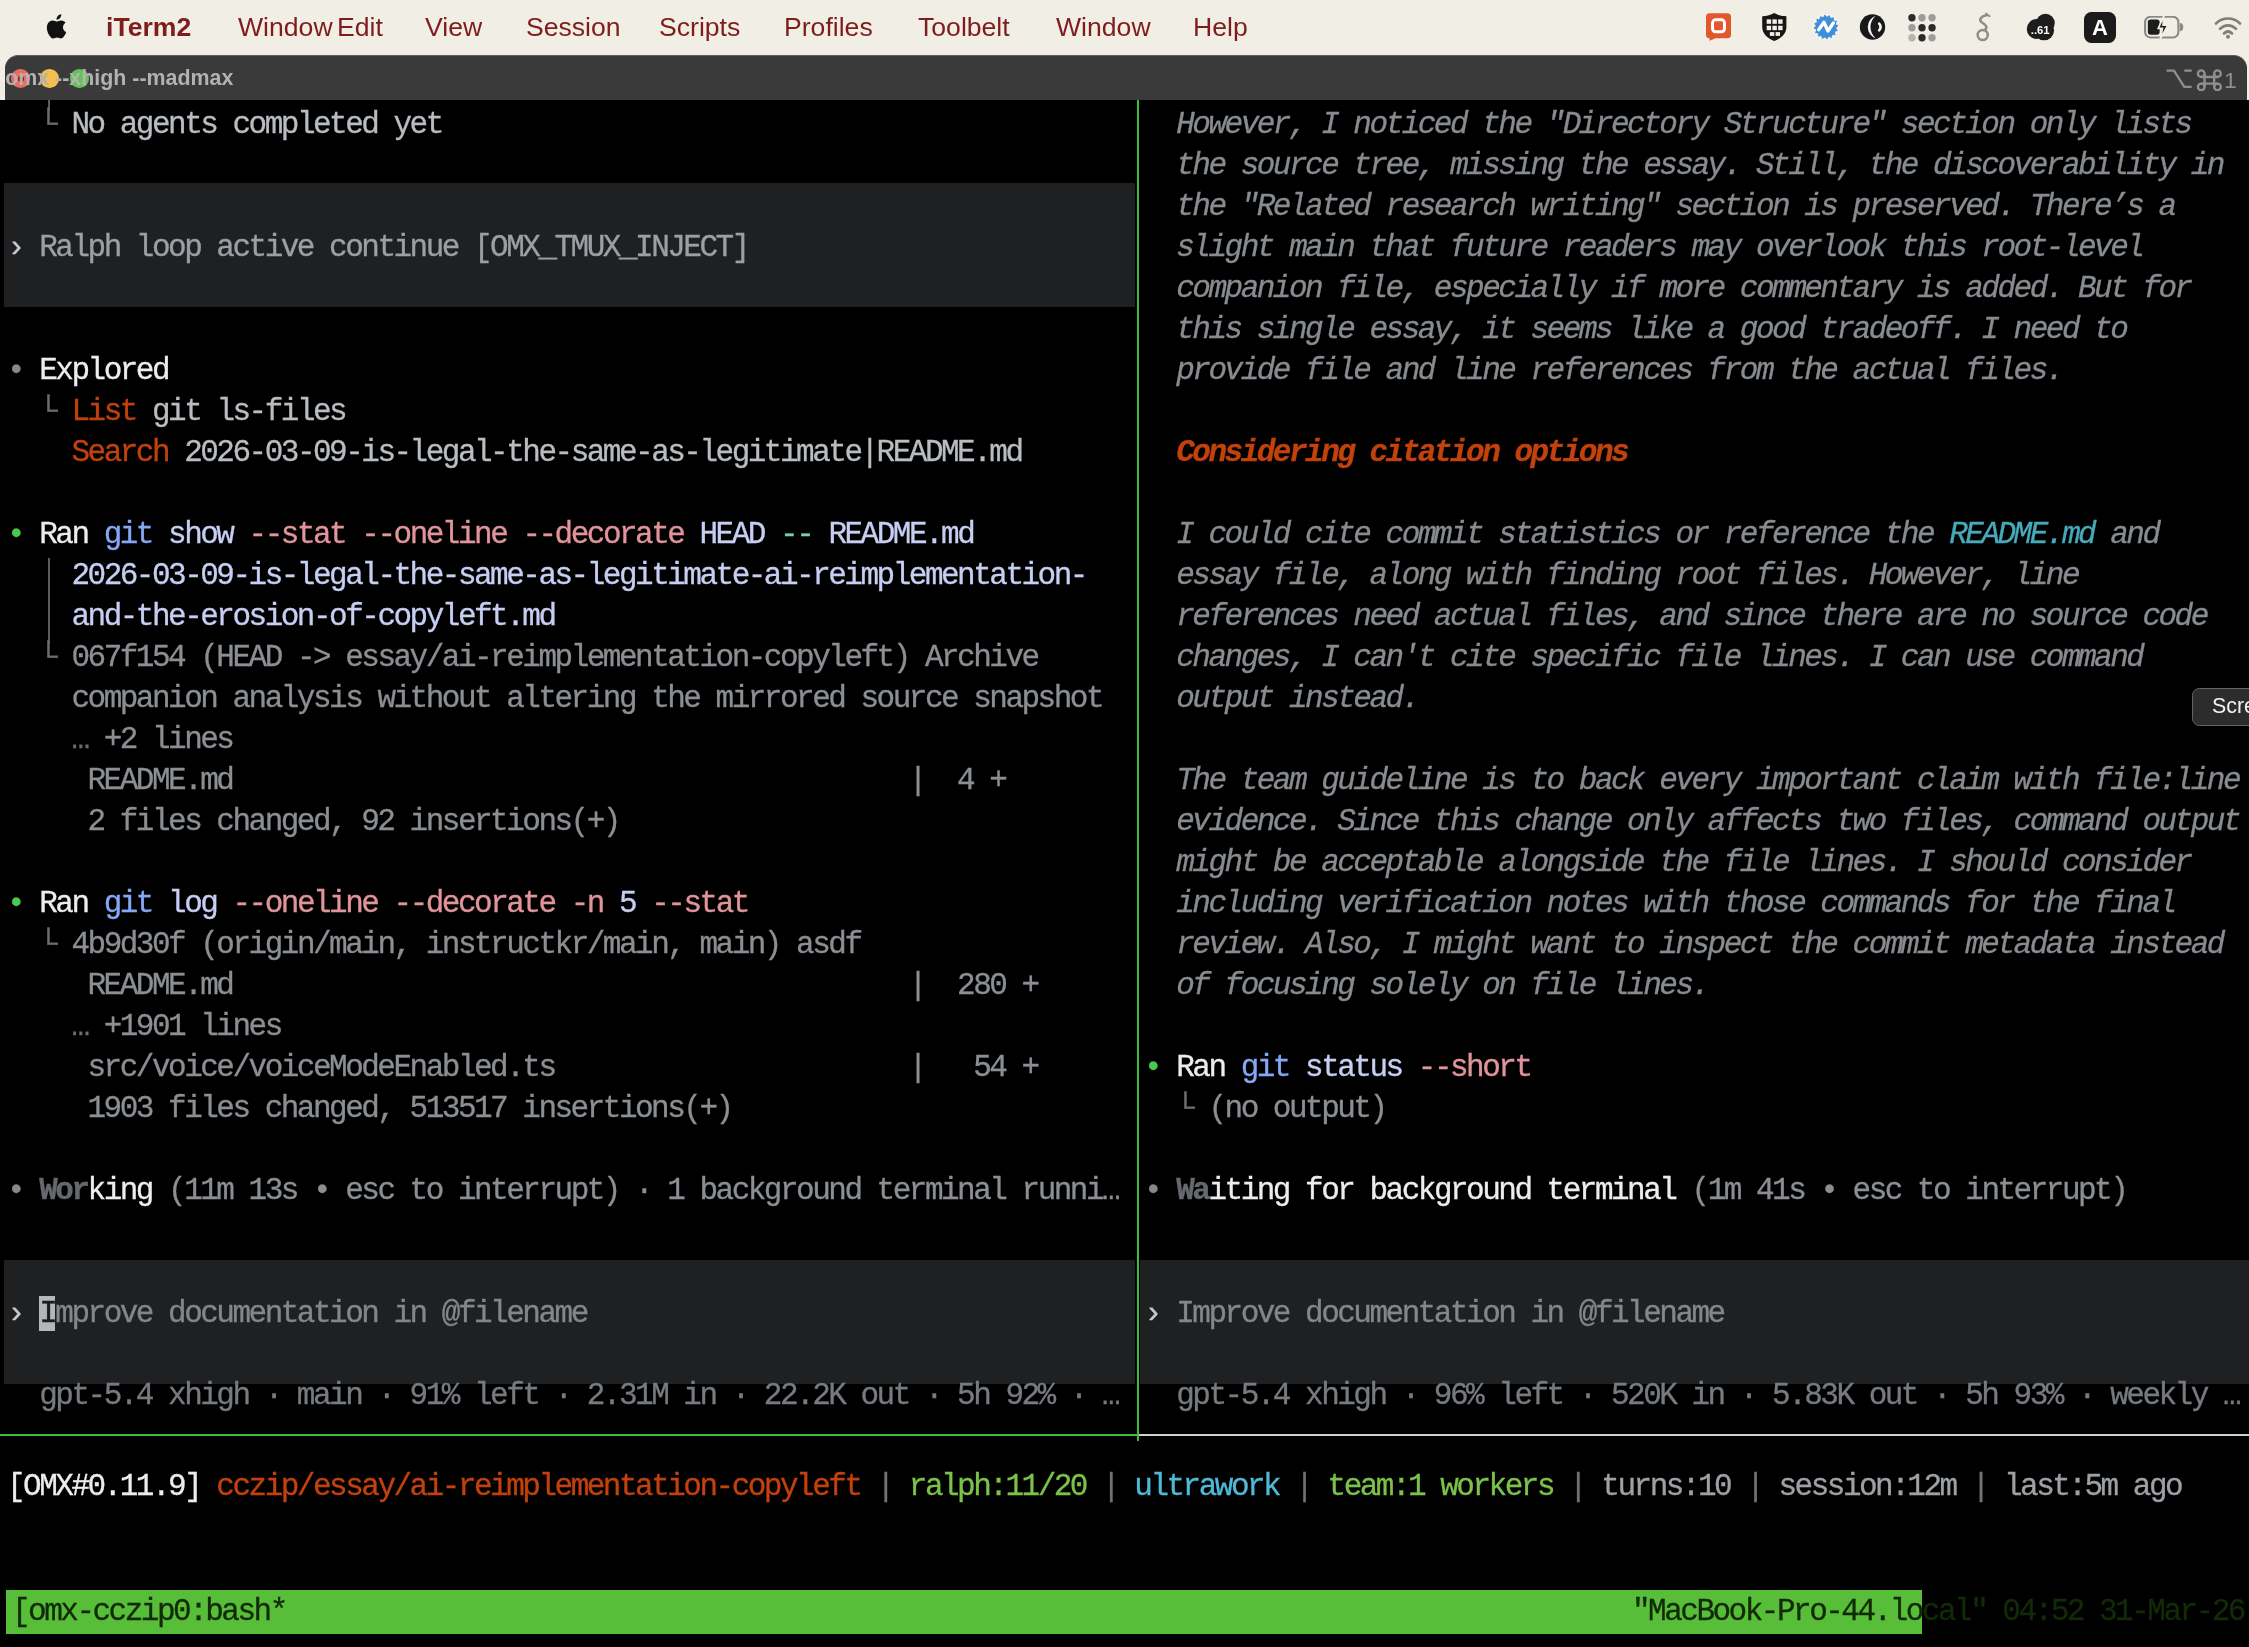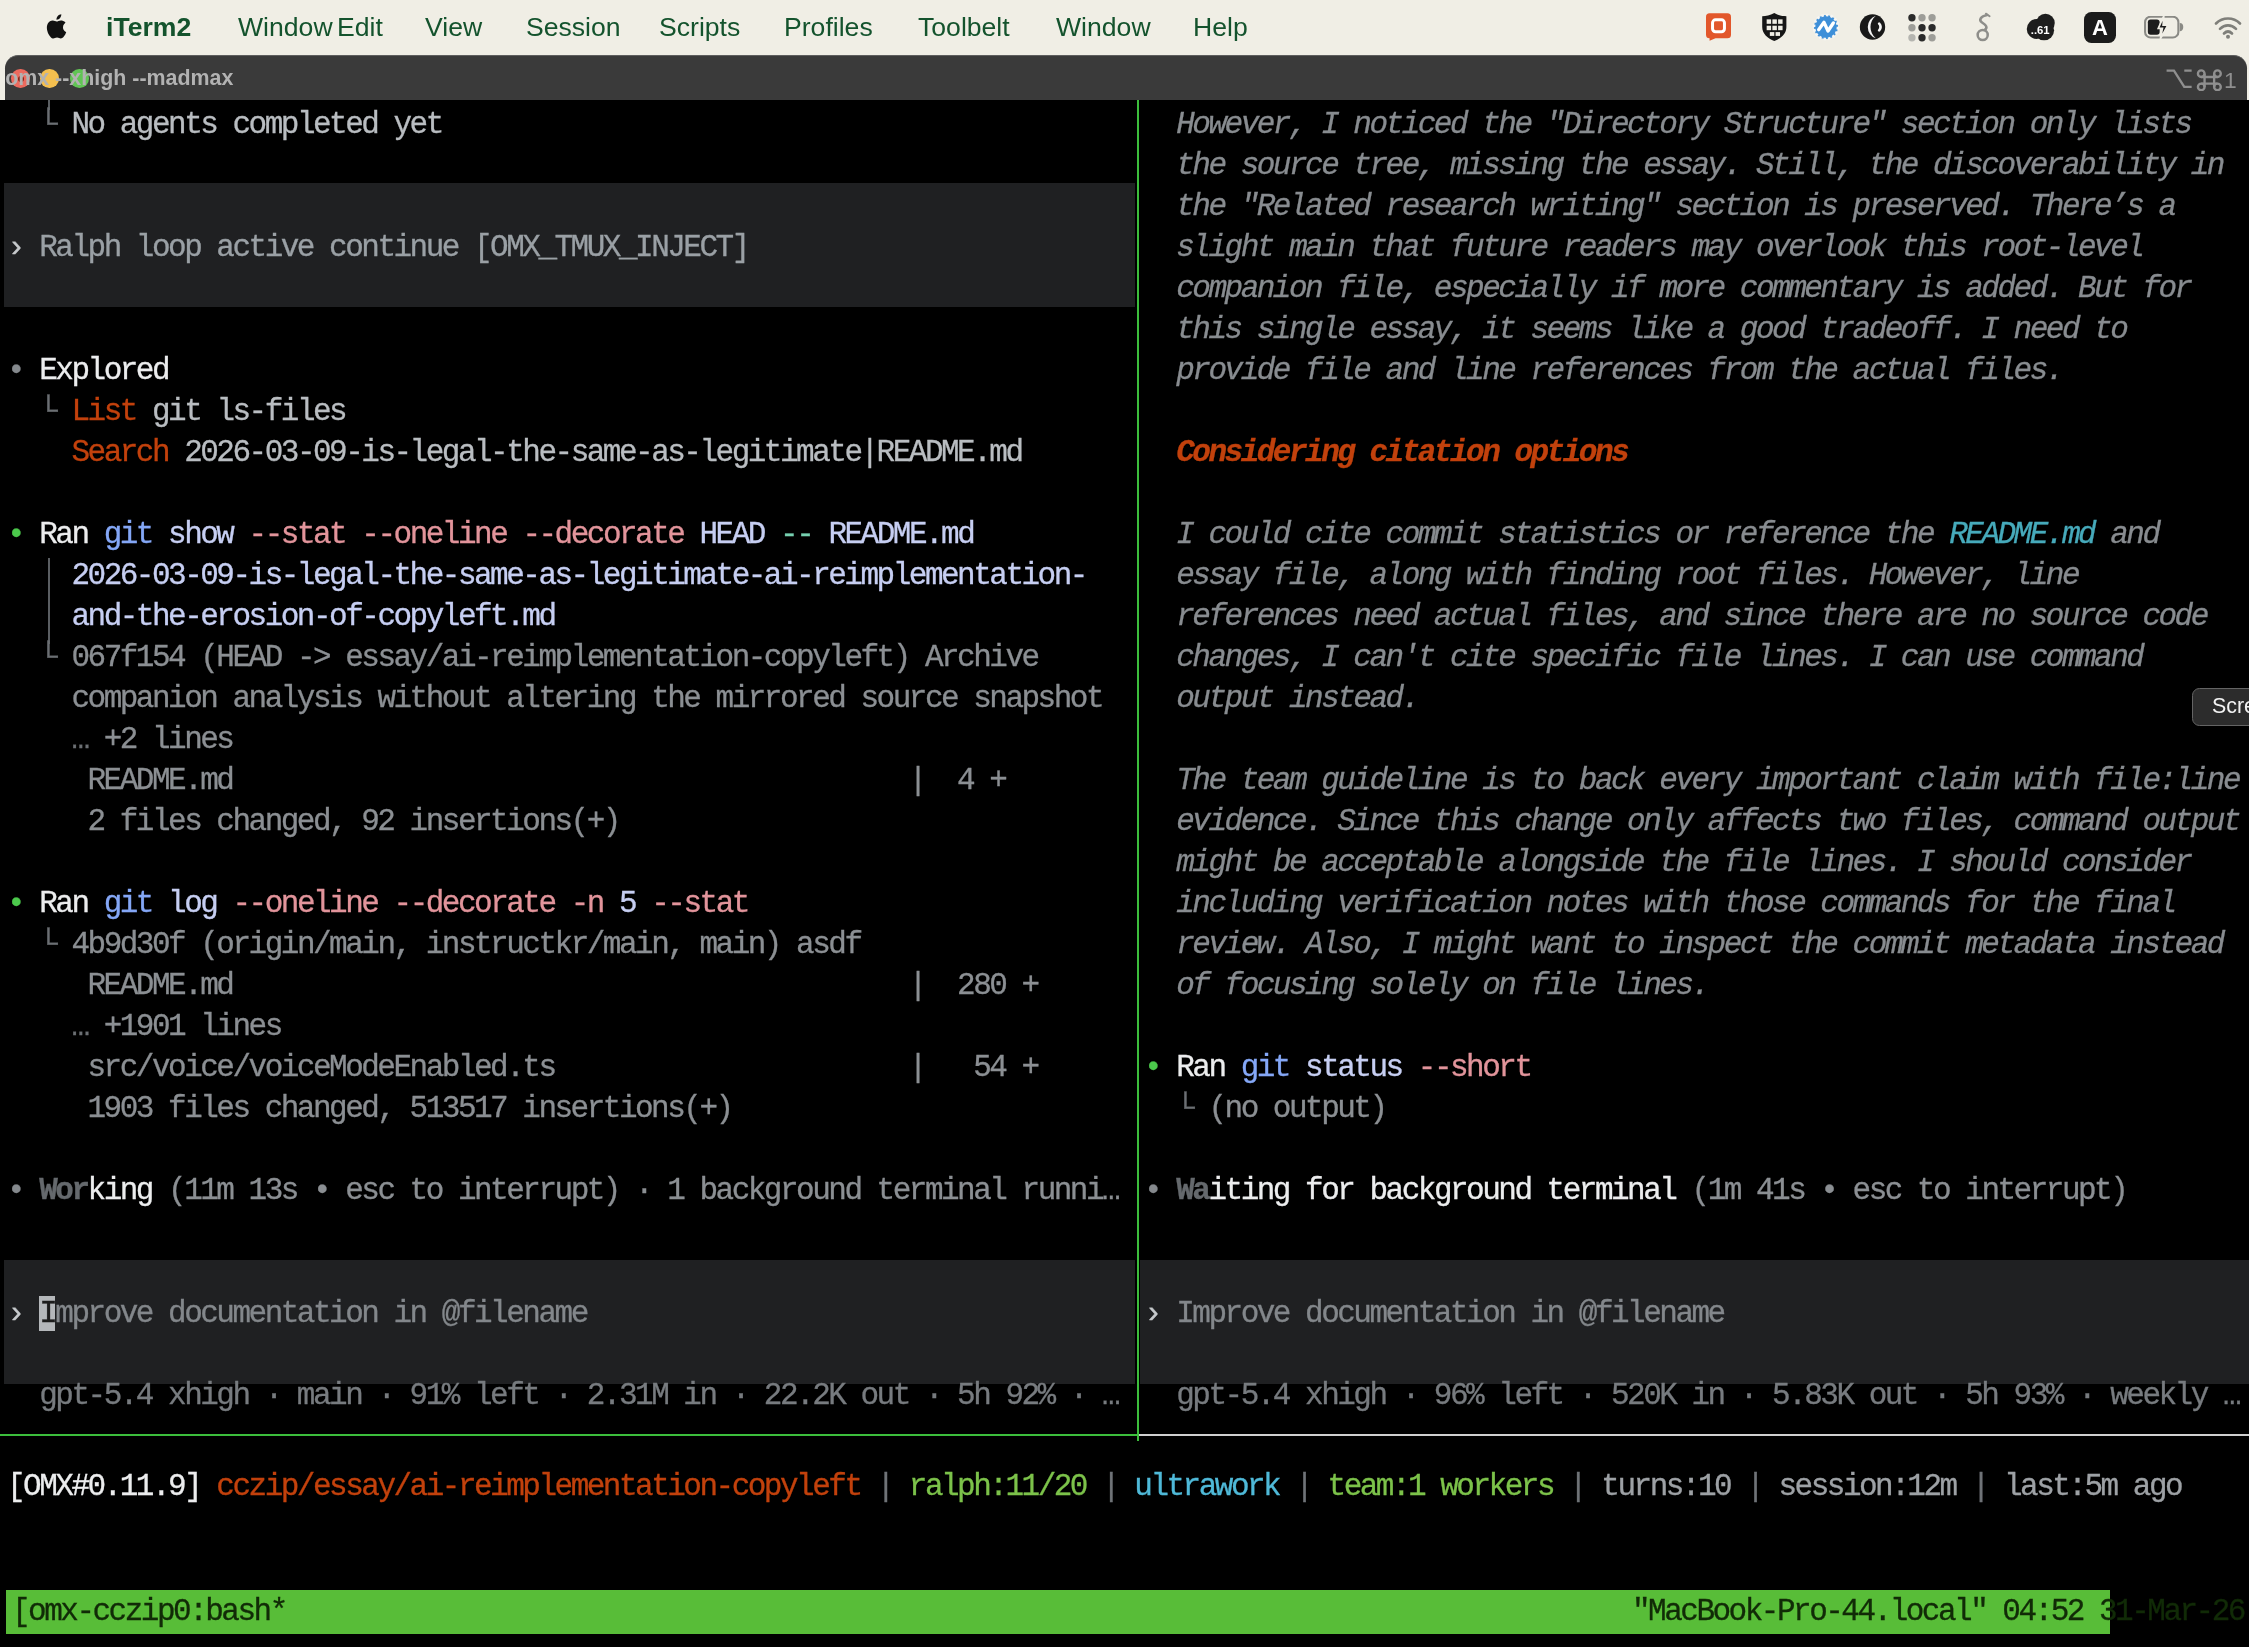--- a/index.html
+++ b/index.html
@@ -1,16 +1,16 @@
 <!DOCTYPE html>
 <html style="font-size:11.8px"><head><meta charset="utf-8"><style>
 *{margin:0;padding:0;box-sizing:border-box}
 html,body{width:2250px;height:1648px;background:#000;overflow:hidden}
 #menubar{position:absolute;left:0;top:0;width:2250px;height:55px;background:#f0eee5}
-.mi{position:absolute;top:0;height:62px;line-height:55px;font-family:"Liberation Sans",sans-serif;font-size:26.6px;color:#14532d;white-space:nowrap}
+.mi{position:absolute;top:0;height:62px;line-height:55px;font-family:"Liberation Sans",sans-serif;font-size:26.6px;color:#7f1d1d;white-space:nowrap}
 #tbbg{position:absolute;left:0;top:55px;width:2250px;height:46px;background:#f0eee5}
 #titlebar{position:absolute;left:5.2px;top:55px;width:2242px;height:45px;background:#3a3a3a;border-radius:13.3px 13.3px 0 0;border-top:1.5px solid #5e5e5e}
 .tl{position:absolute;top:13.3px;width:18.5px;height:18.5px;border-radius:50%}
 #title{position:absolute;left:0;top:0;width:100%;height:45px;line-height:45px;text-align:left;font-family:"Liberation Sans",sans-serif;font-weight:bold;font-size:21.4px;color:#b2b2b2}
 #content{position:absolute;left:0;top:100px;width:2250px;height:1547px;background:#000}
 pre{font-family:"Liberation Mono",monospace;font-size:31px;line-height:41px;letter-spacing:-2.5px;white-space:pre;position:absolute;color:#b9bdc1;will-change:transform;-webkit-text-stroke:0.3px currentColor}
 .box{position:absolute;background:#1f2022}
 .g{color:#8b8f93}
 .g2{color:#777b7f}
 .s2{color:#6b6f73}
@@ -32,21 +32,21 @@
 .cur{background:#b4b7ba;color:#1c1c1c}
 .sep{color:#6f7377}
 .inj{color:#9aa0a5}
 .og{color:#7cc24a}
 .ou{color:#4fb9d8}
 .ov{color:#9da1a5}
 #vdiv{position:absolute;left:1137px;top:0;width:2.2px;height:1334px;background:#3cbe3c}
 #hbl{position:absolute;left:0;top:1334px;width:1137px;height:1.5px;background:#3cbe3c}
 #hbr{position:absolute;left:1137px;top:1334px;width:1113px;height:1.5px;background:#cfcfcf}
 #tick{position:absolute;left:1137px;top:1334px;width:2.2px;height:7.4px;background:#3cbe3c}
-#tmuxbar{position:absolute;left:5.9px;top:1490px;width:2104px;height:44px;background:#58bd38}
+#tmuxbar{position:absolute;left:5.9px;top:1490px;width:1916px;height:44px;background:#58bd38}
 .tmx{position:absolute;top:0;height:44px;line-height:44px;font-family:"Liberation Mono",monospace;font-size:31px;letter-spacing:-2.5px;color:#112b07;white-space:pre;will-change:transform;-webkit-text-stroke:0.3px currentColor}
 #scre{position:absolute;left:2192px;top:588px;width:66px;height:38px;background:#2c2c2c;border:1.5px solid #646464;border-radius:7.4px;color:#f2f2f2;font-family:"Liberation Sans",sans-serif;font-size:21.4px;line-height:35px;padding-left:19px}
 .icn{position:absolute}
 </style></head>
 <body>
 <div id="menubar">
   <svg class="icn" style="left:45px;top:12.5px" width="22" height="27" viewBox="0 0 17 20">
       <path fill="#111" d="M13.9 10.6c0-2.3 1.9-3.4 2-3.5-1.1-1.6-2.8-1.8-3.4-1.8-1.4-.1-2.8.8-3.5.8-.7 0-1.8-.8-3-.8-1.5 0-3 .9-3.8 2.3-1.6 2.8-.4 7 1.2 9.3.8 1.1 1.7 2.4 2.9 2.3 1.2 0 1.6-.7 3-.7s1.8.7 3 .7c1.3 0 2.1-1.1 2.8-2.2.9-1.3 1.2-2.6 1.3-2.6-.1-.1-2.5-1-2.5-3.8zM11.6 3.5c.6-.8 1.1-1.9 1-3-.9 0-2.1.6-2.7 1.4-.6.7-1.2 1.9-1 2.9 1 .1 2.1-.5 2.7-1.3z"></path>
     </svg>
   <span class="mi" style="left:106px;font-weight:bold">iTerm2</span>

